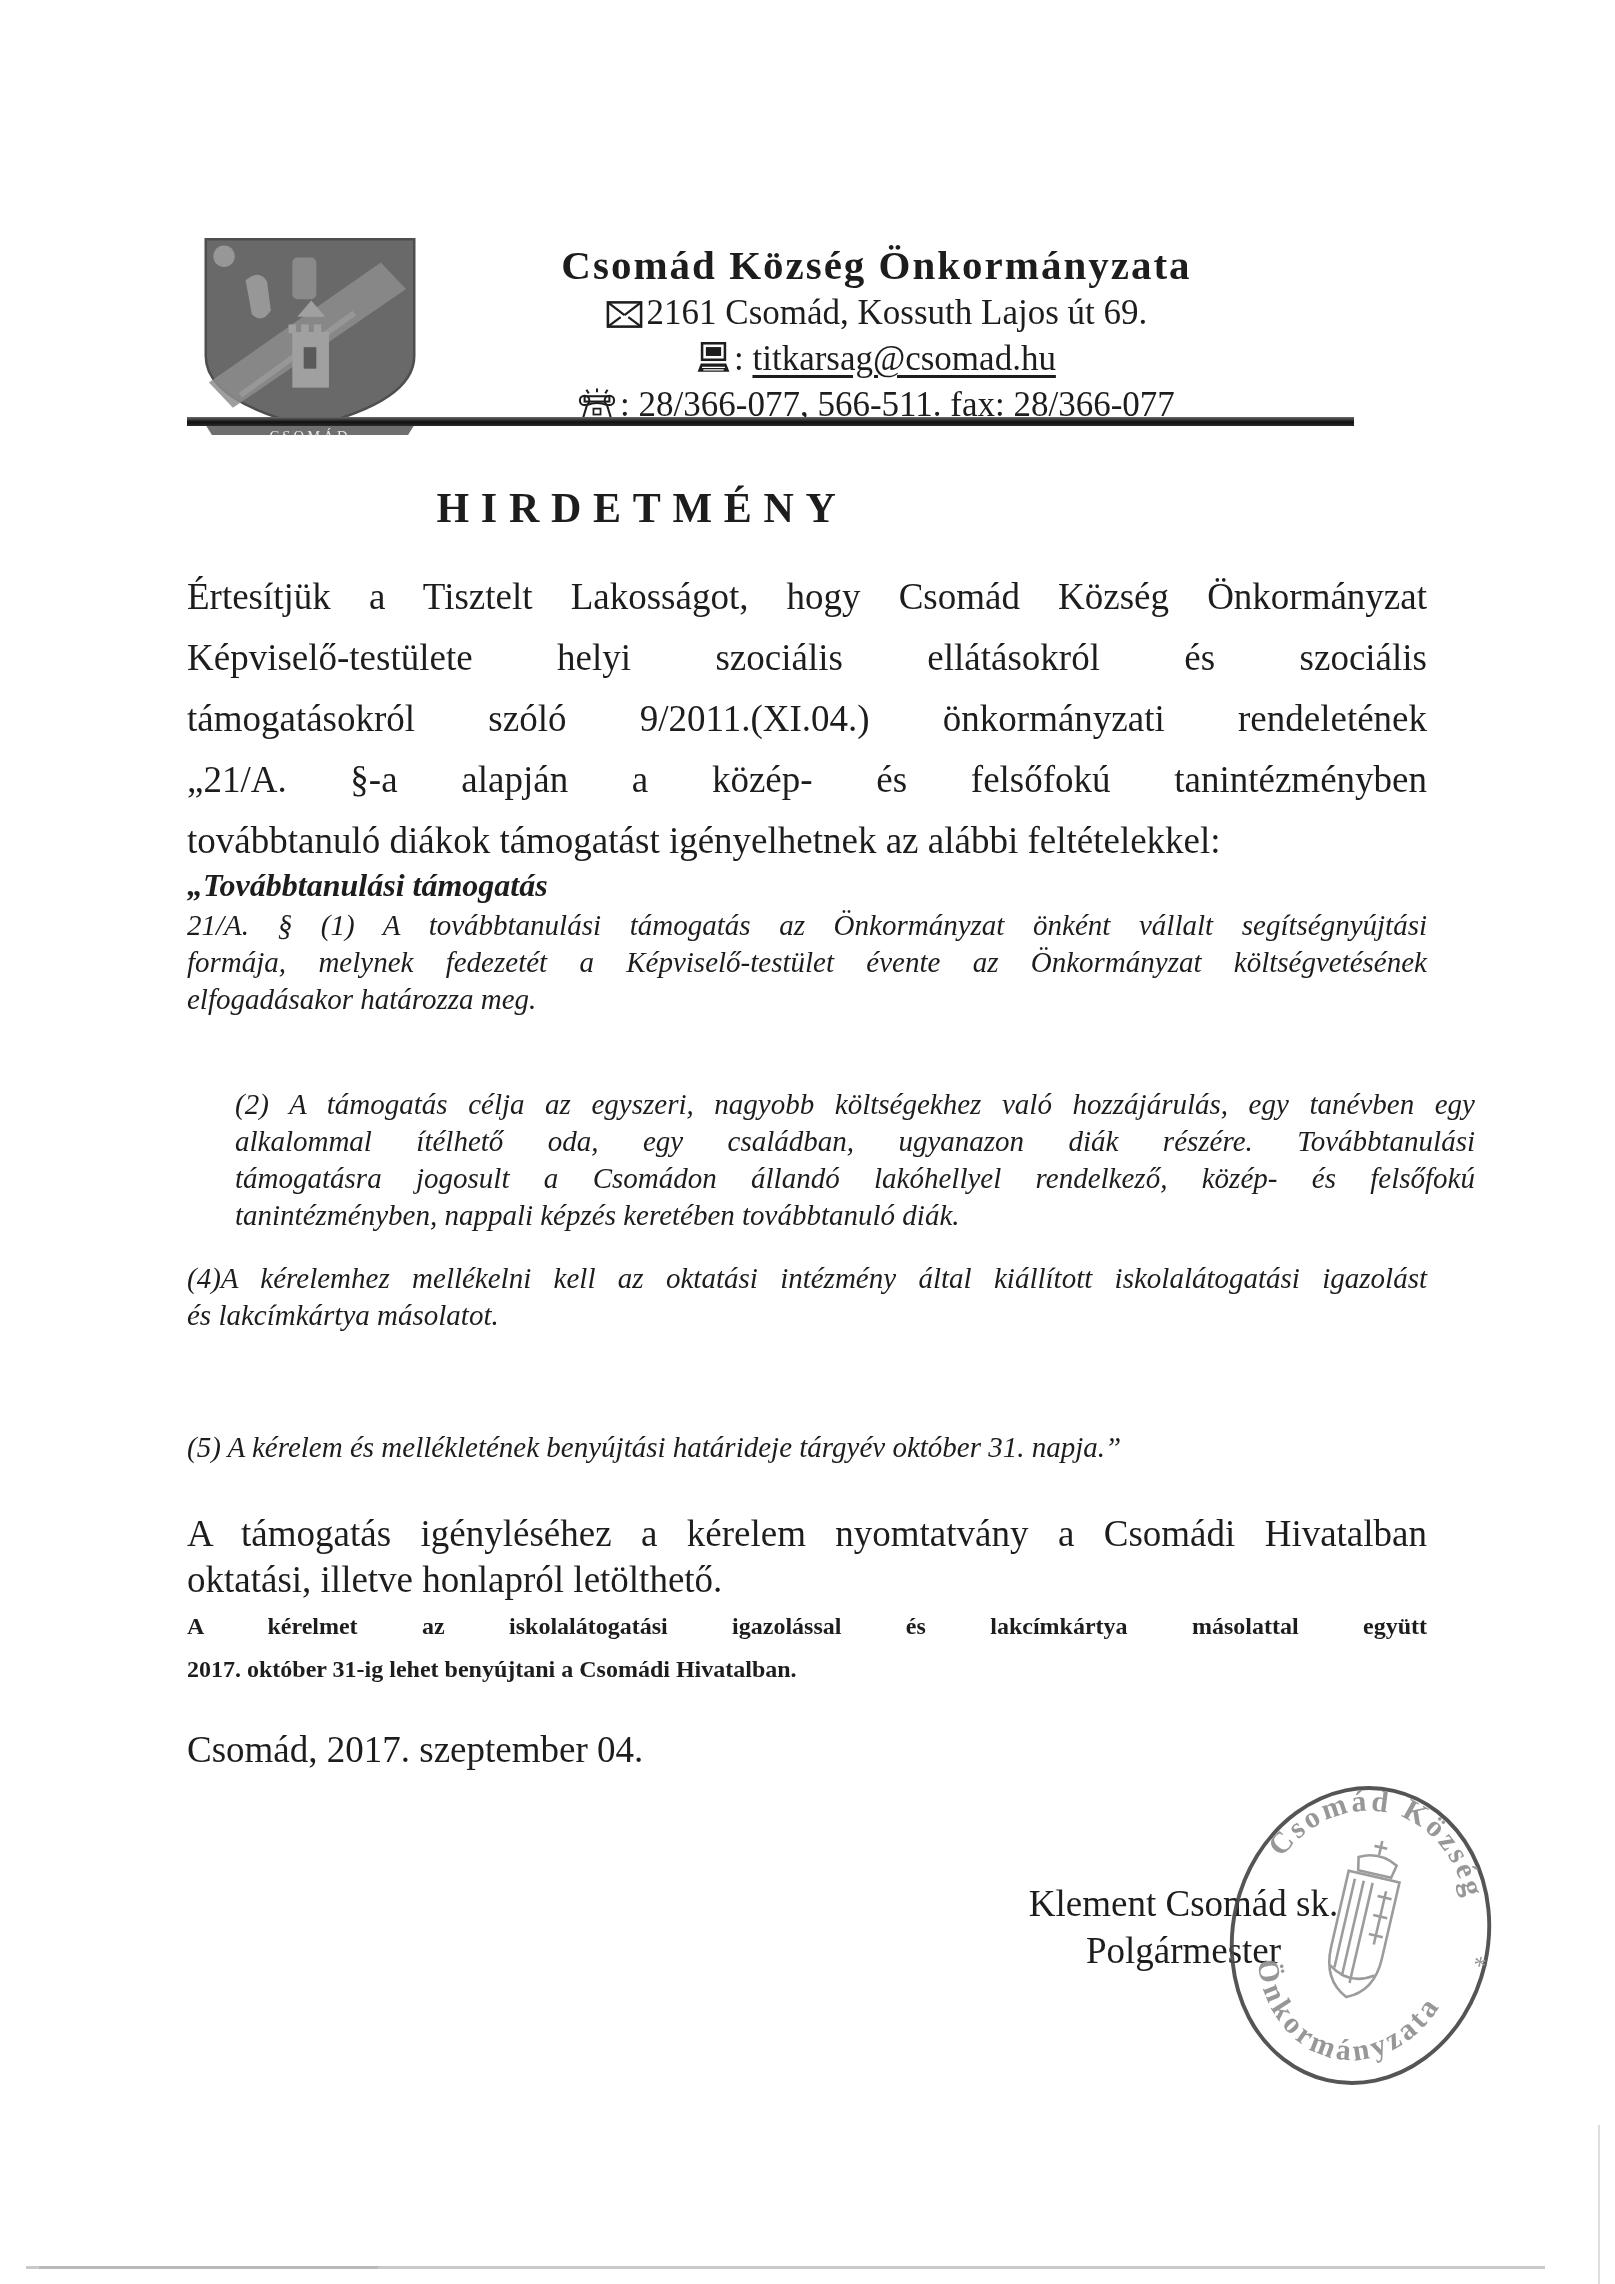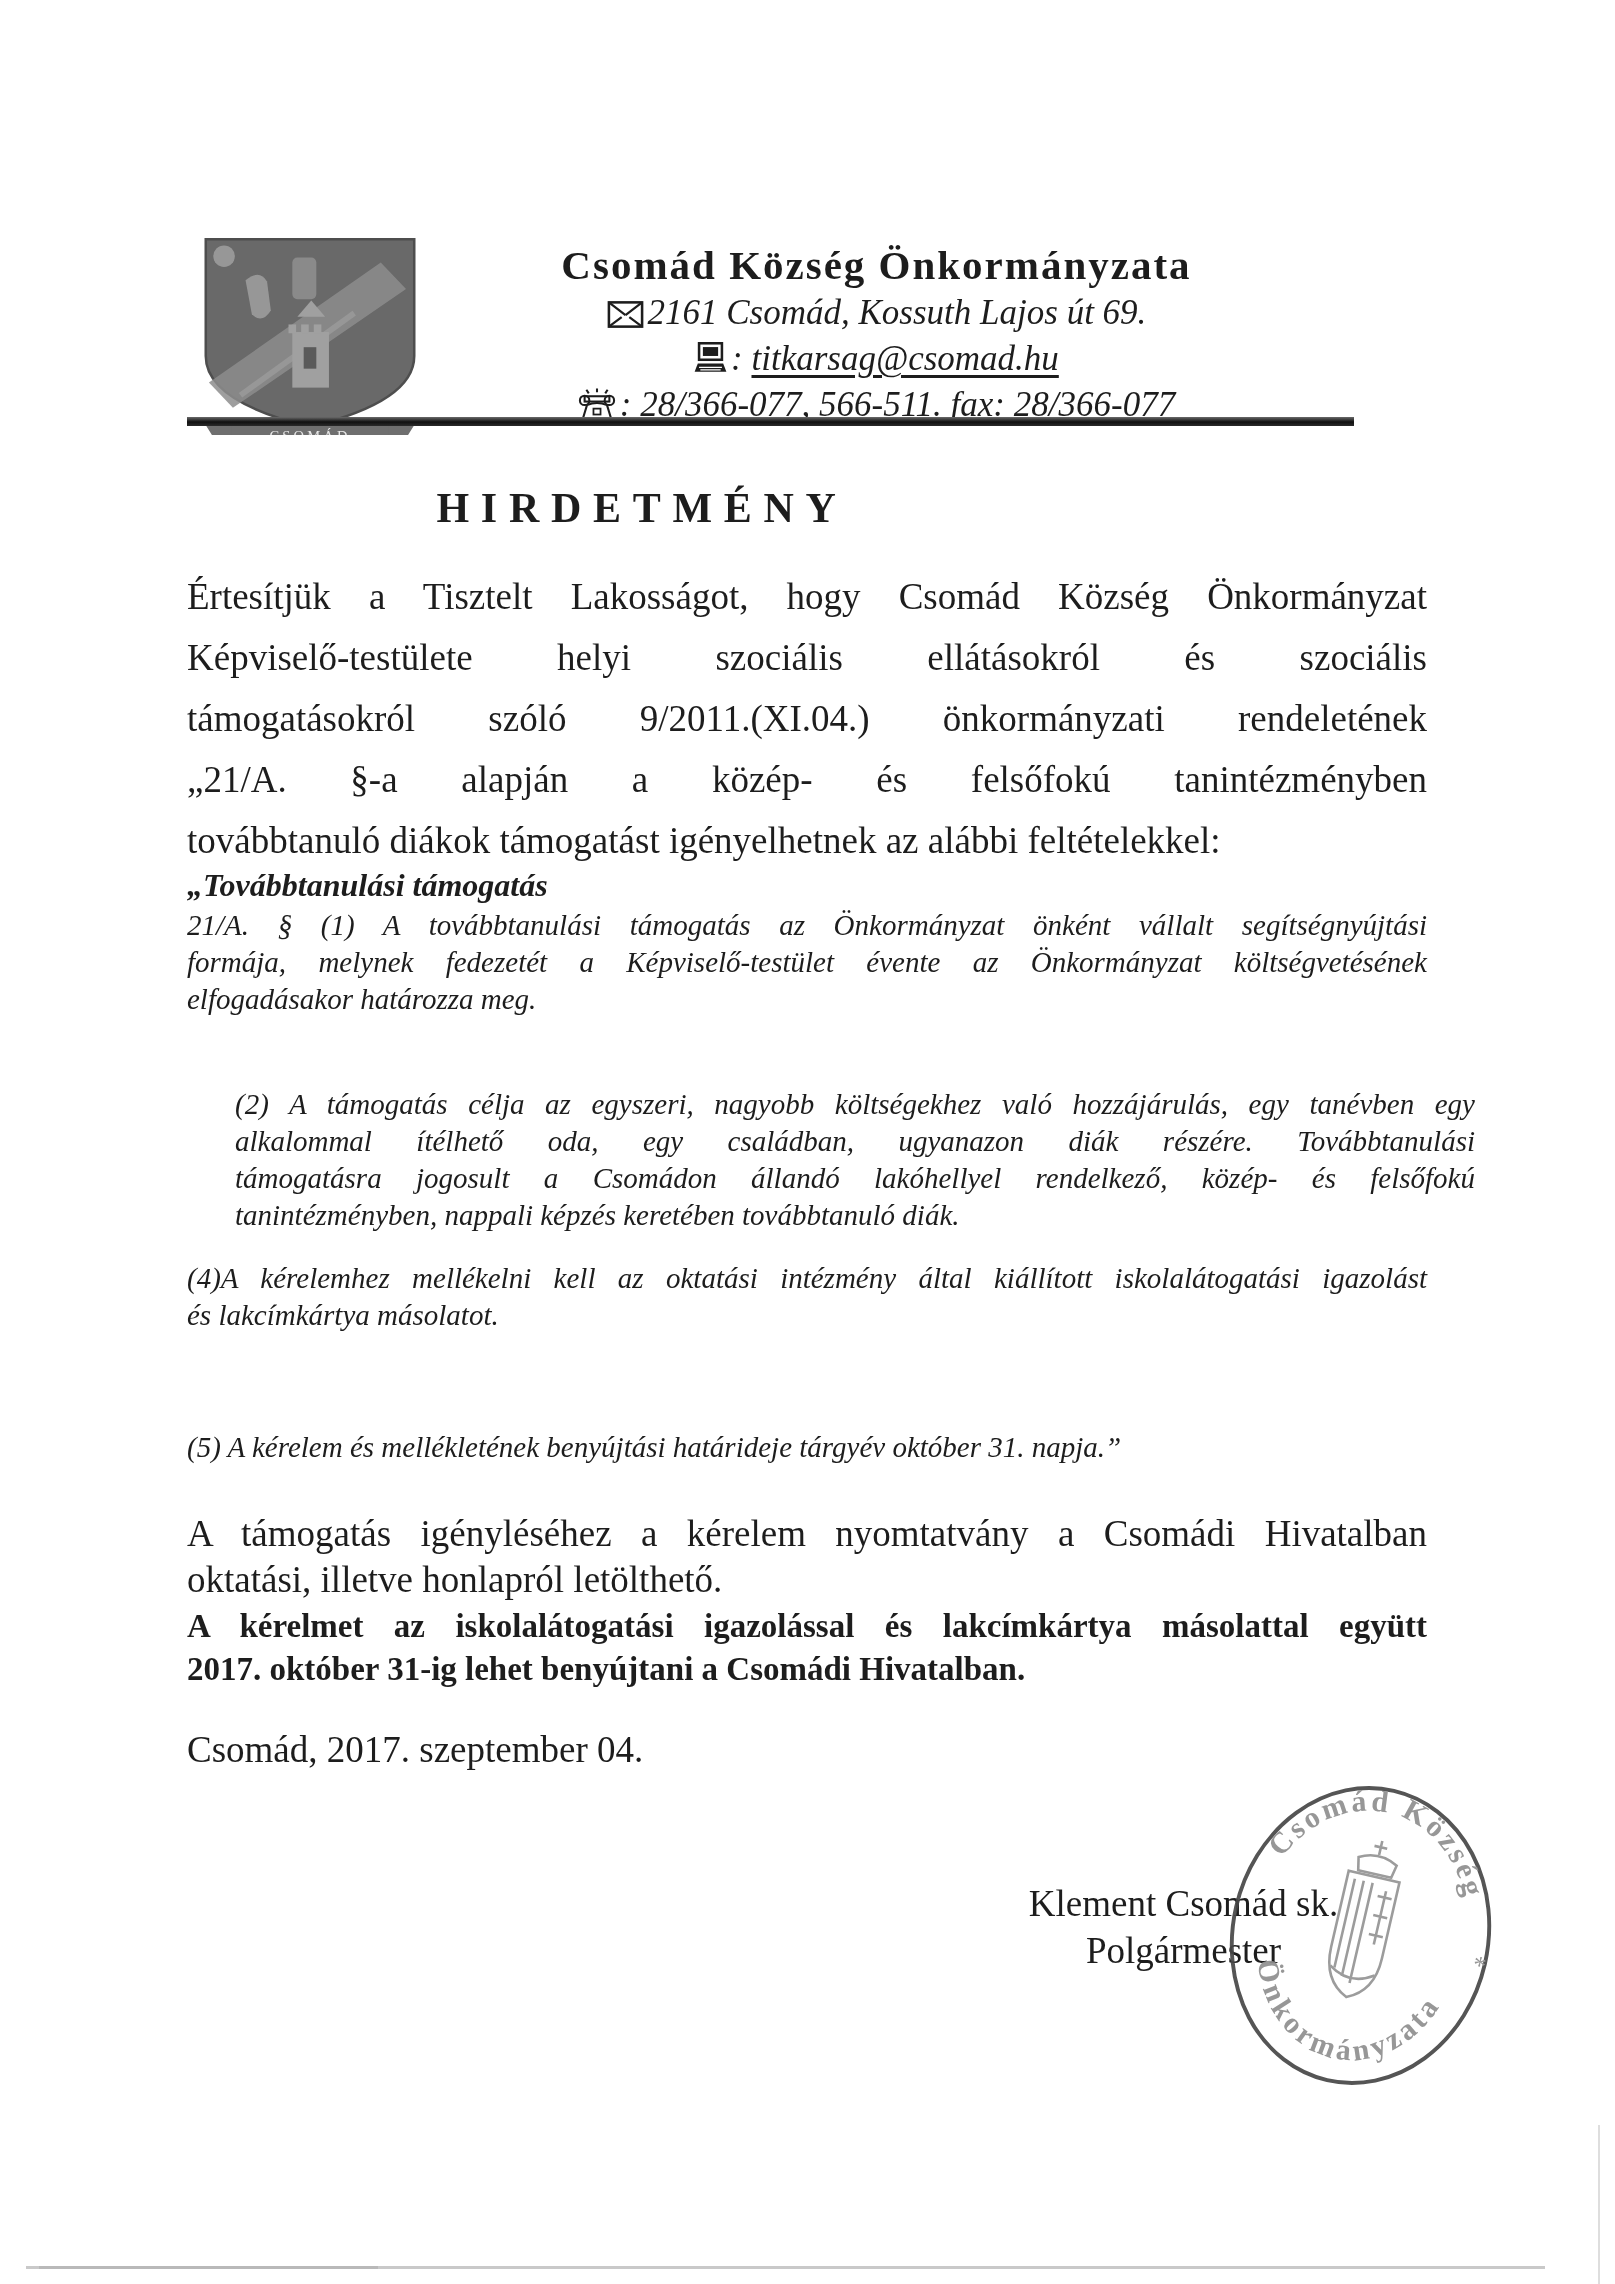--- a/index.html
+++ b/index.html
@@ -5,37 +5,37 @@
   html,body { margin:0; padding:0; background:#e8e8e8; }
   .page {
     position:relative; width:1616px; height:2284px; margin:0 auto;
     background:#ffffff; overflow:hidden;
     font-family:"Liberation Serif", serif; color:#1d1d1d;
   }
   
   .crest { position:absolute; left:196px; top:236px; width:228px; height:199px; }
   .header-text { position:absolute; left:404px; top:240px; width:945px; text-align:center; }
   .org-name  { font-size:41px; font-weight:bold; letter-spacing:2px; line-height:50px; white-space:nowrap; }
-  .hline     { font-size:35px; line-height:46px; white-space:nowrap;font-style:italic; }
+  .hline     { font-size:35px; line-height:46px; white-space:nowrap; }
   .hline svg { vertical-align:-4.6px; margin-right:3.9px; }
   .email-link { color:#1d1d1d; text-decoration:underline; text-underline-offset:4.6px; }
   .rule { position:absolute; left:187px; top:417px; width:1167px; height:8.5px;
           background:linear-gradient(#6a6a6a,#101010 55%,#2a2a2a); }
   
   .doc-title { position:absolute; left:0; top:484px; width:1284px; text-align:center;
                font-size:42px; font-weight:bold; letter-spacing:11.7px; }
   
   .para { position:absolute; left:187px; width:1240px; }
   .jline { text-align:justify; text-align-last:justify; }
   .lline { text-align:left; }
   .p-big    { font-size:37px; line-height:61px; }
   .p-italic { font-size:29px; line-height:37px; font-style:italic; }
   .sect-head { font-size:32px; line-height:37px; font-weight:bold; font-style:italic; }
   .p-norm   { font-size:37px; line-height:46px; }
-  .p-bold   { font-size:33px; line-height:43px; font-weight:bold; }
+  .p-bold   { font-size:24px; line-height:43px; font-weight:bold; }
   
   .signature { position:absolute; left:1027px; top:1880px; width:313px; text-align:center;
                font-size:37px; line-height:47px; white-space:nowrap; }
   .stamp { position:absolute; left:1214px; top:1776px; width:293px; height:319px;
            transform:rotate(13deg); opacity:.92; }
   
   .scanline-1 { position:absolute; left:26px;  top:2266px; width:1519px; height:2.6px; background:#c9c9c9; }
   .scanline-2 { position:absolute; left:39px;  top:2266px; width:339px;  height:2.6px; background:#b9b9b9; }
   .scanline-v { position:absolute; left:1598px; top:2125px; width:2px; height:159px; background:#dedede; }
 </style>

